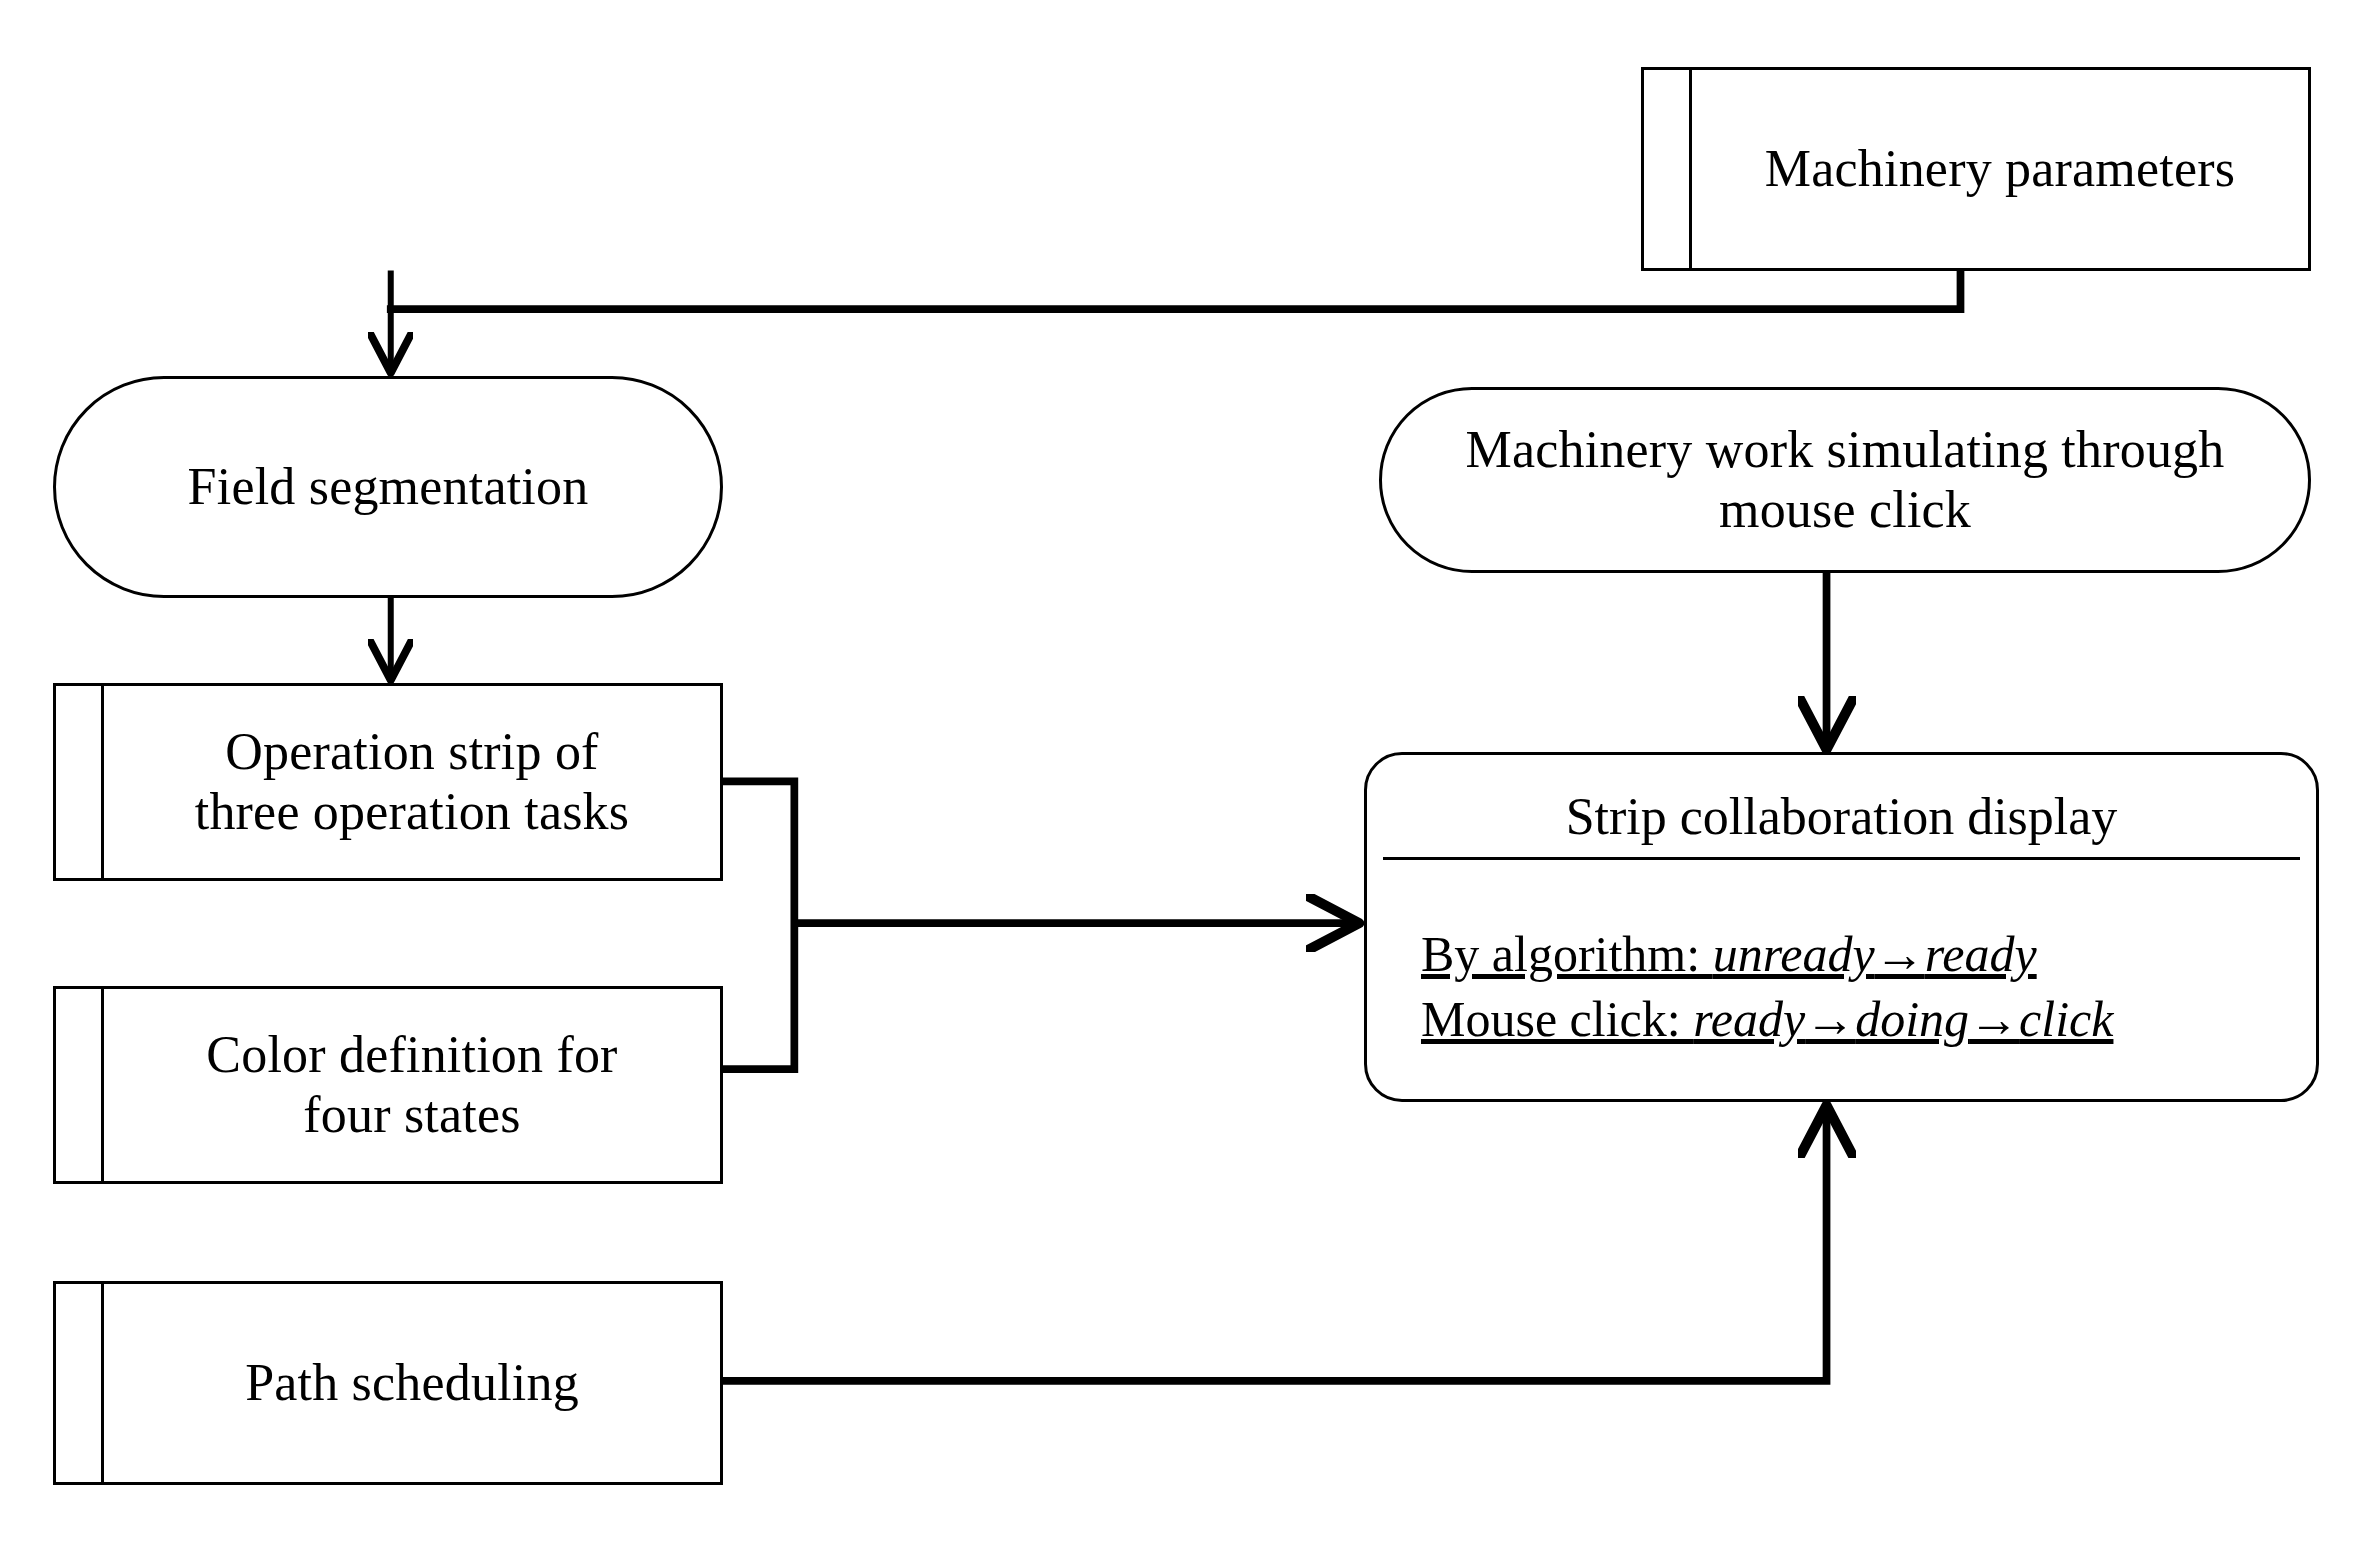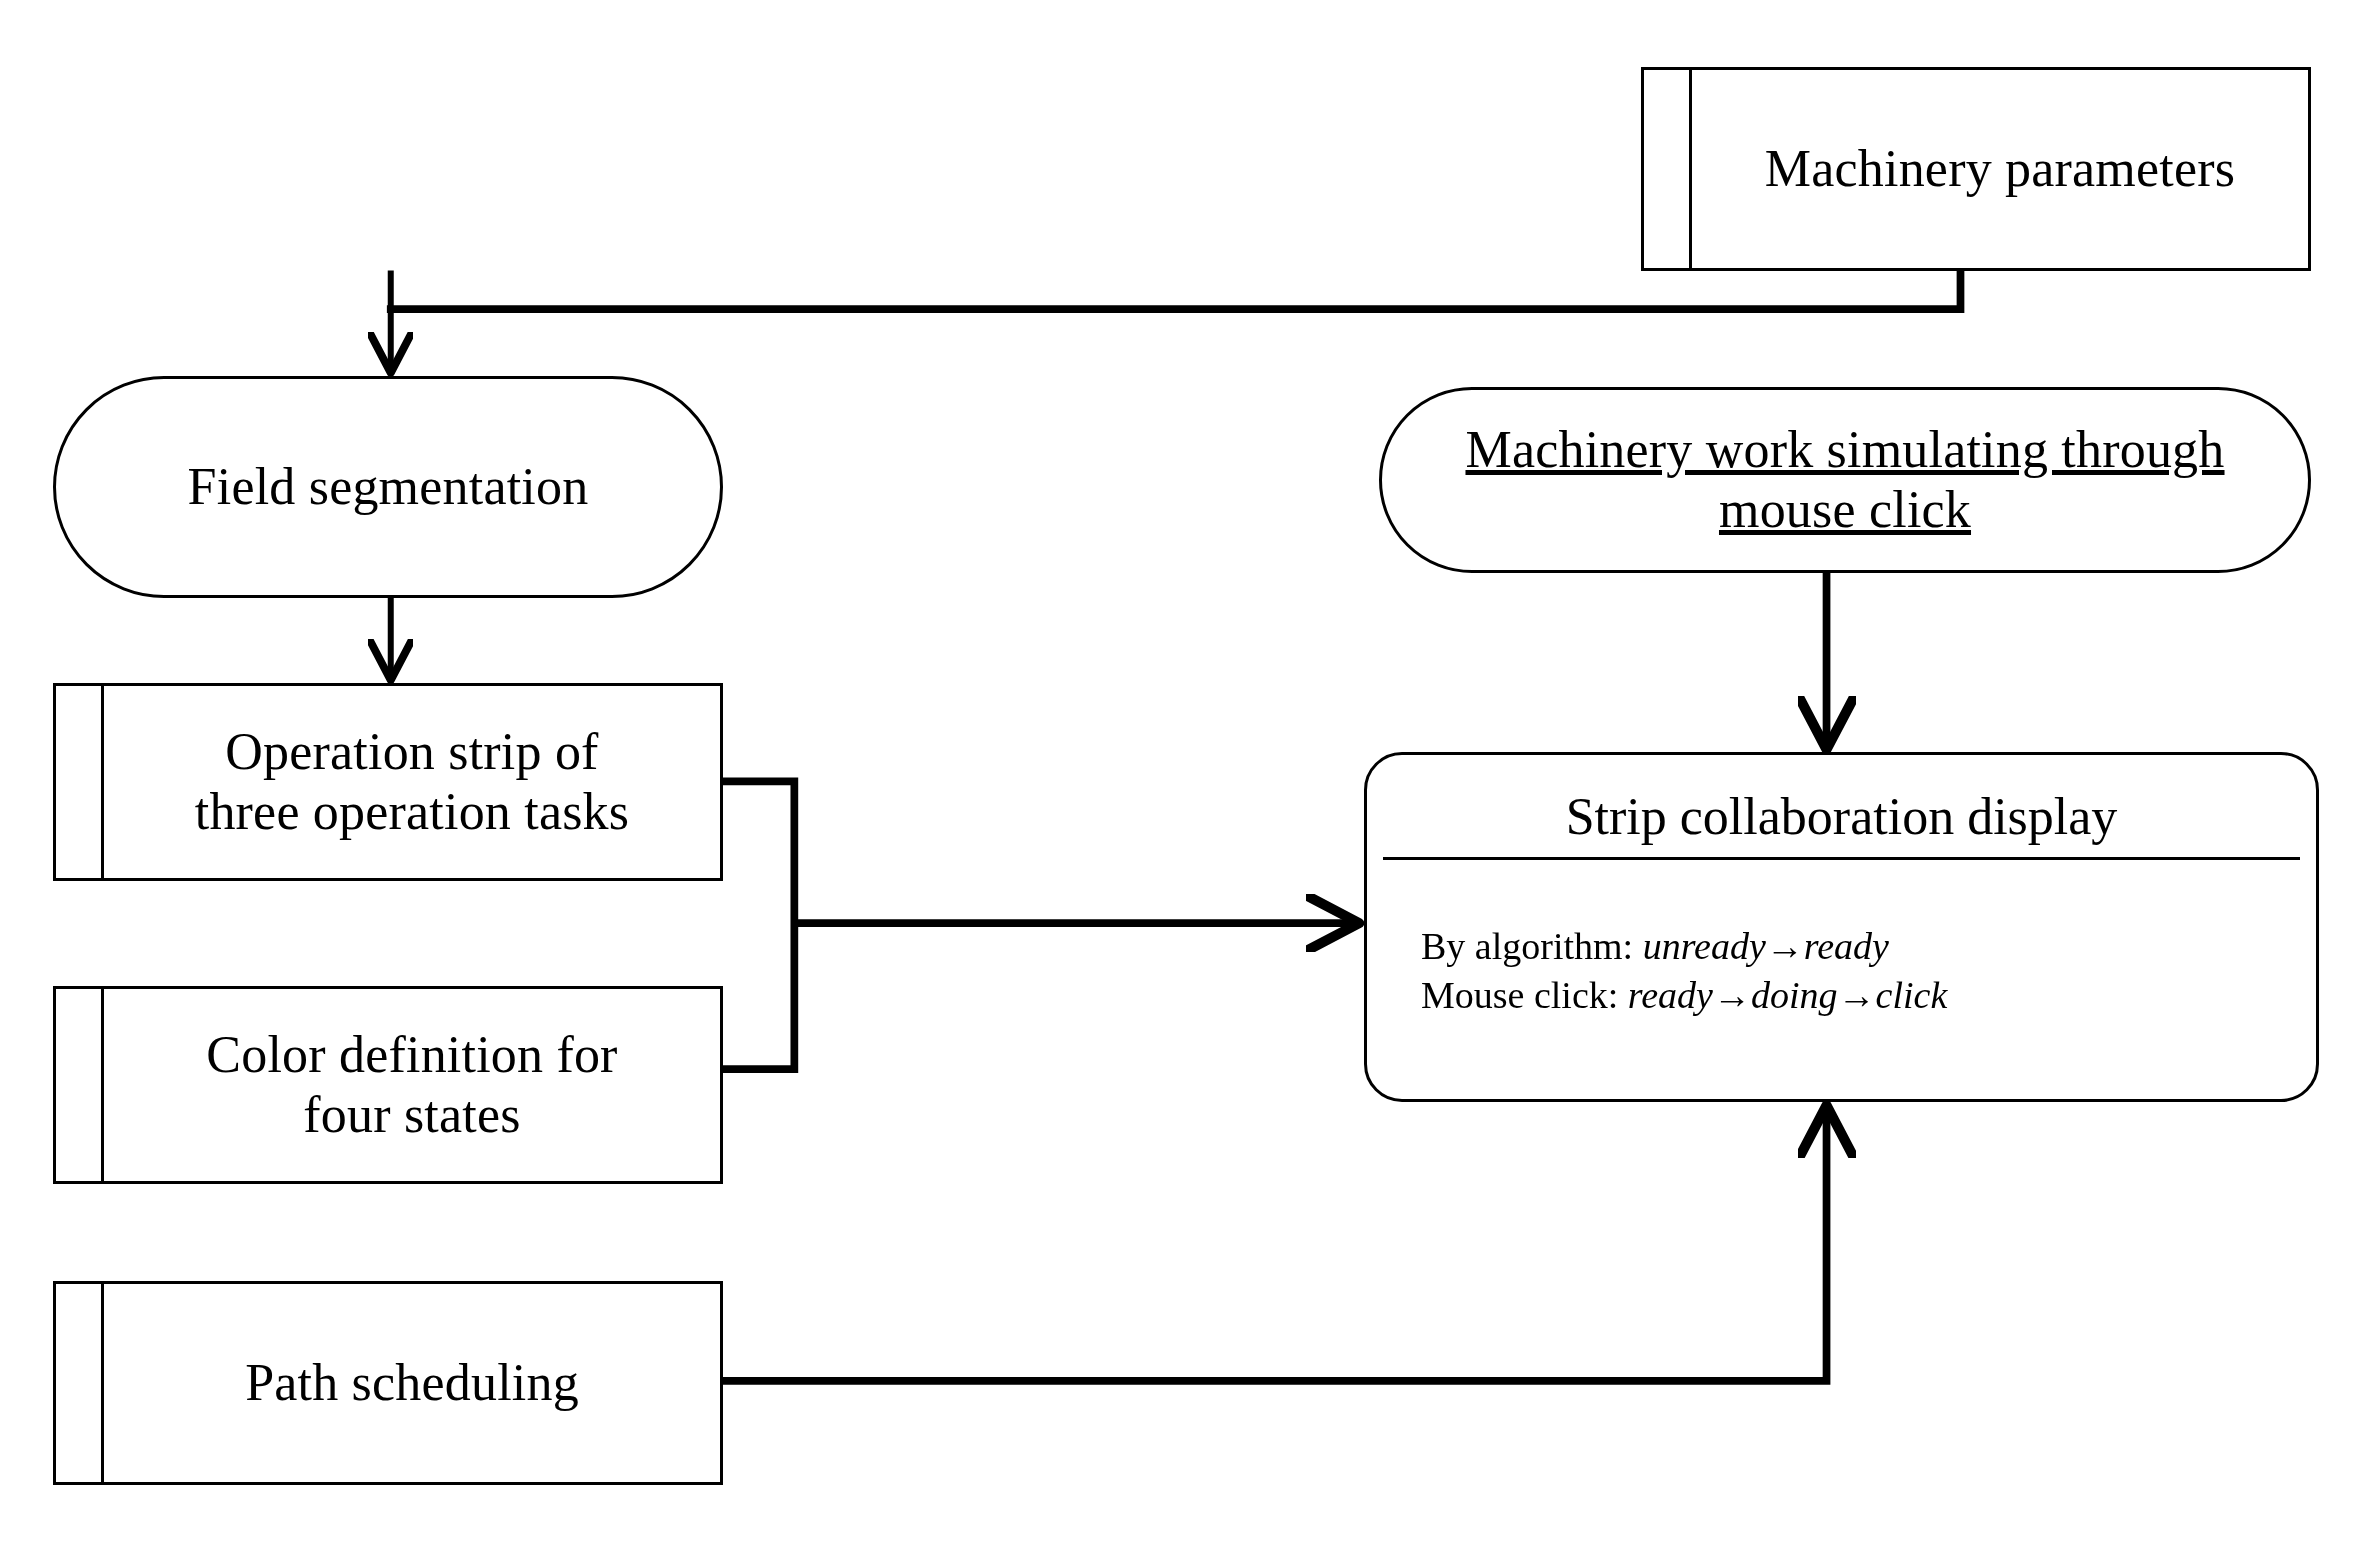--- a/index.html
+++ b/index.html
@@ -72,23 +72,24 @@
     line-height: 1.12;
     text-align: center;
     padding: 17px 0 10.3px 0;
     border-bottom: 3.4px solid #000000;
   }
   .panel-body {
     padding: 62px 0 0 38px;
     text-align: left;
   }
   .panel-line {
-    font-size: 38px;
+    font-size: 50px;
     line-height: 1.30;
     white-space: pre;
+    text-decoration: underline;
   }
   .ital {
     font-style: italic;
   }
   .arrow-glyph {
     font-style: normal;
   }
 </style>
 </head>
 <body>
@@ -119,21 +120,21 @@
 
 
   <div class="node predef" style="left:1641px; top:67px; width:670px; height:204px;">
     <div class="node-label">Machinery parameters</div>
   </div>
 
   <div class="node stadium" style="left:53px; top:376px; width:670px; height:222px;">
     <div class="node-label">Field segmentation</div>
   </div>
 
-  <div class="node roundrect" style="left:1379px; top:387px; width:932px; height:186px; border-radius:93px;text-decoration:underline;">
+  <div class="node roundrect" style="left:1379px; top:387px; width:932px; height:186px; border-radius:93px;">
     <div class="node-label">Machinery work simulating through
 mouse click</div>
   </div>
 
   <div class="node predef" style="left:53px; top:683px; width:670px; height:198px;">
     <div class="node-label">Operation strip of
 three operation tasks</div>
   </div>
 
   <div class="node predef" style="left:53px; top:986px; width:670px; height:198px;">

